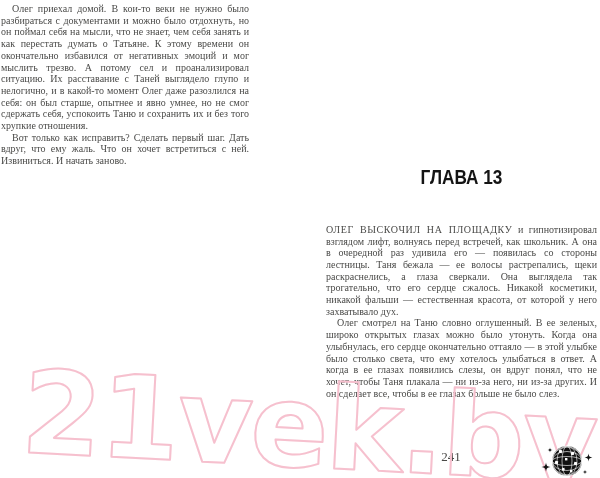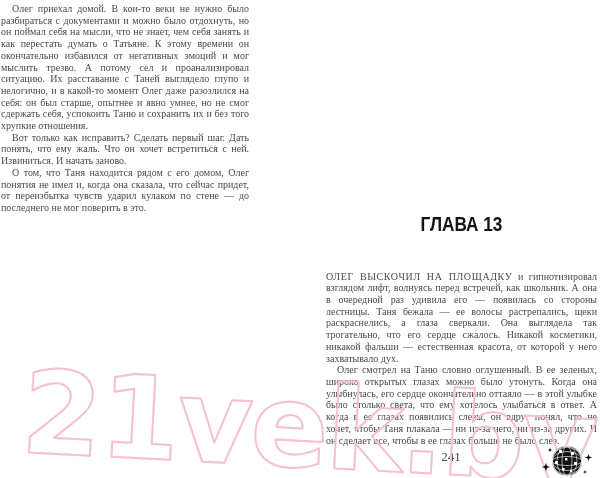--- a/index.html
+++ b/index.html
@@ -75,22 +75,21 @@
   }
   .z1 { position: relative; z-index: 1; }
 </style>
 </head>
 <body>
 
 <div class="spread">
 
   <div class="page-col page-left z1">
     <p>Олег приехал домой. В кои-то веки не нужно было разбираться с документами и можно было отдохнуть, но он поймал себя на мысли, что не знает, чем себя занять и как перестать думать о Татьяне. К этому времени он окончательно избавился от негативных эмоций и мог мыслить трезво. А потому сел и проанализировал ситуацию. Их расставание с Таней выглядело глупо и нелогично, и в какой-то момент Олег даже разозлился на себя: он был старше, опытнее и явно умнее, но не смог сдержать себя, успокоить Таню и сохранить их и без того хрупкие отношения.</p>
-    <p>Вот только как исправить? Сделать первый шаг. Дать понять, что ему жаль. Что он хочет встретиться с ней. Извиниться. И начать заново.</p>
-    <p>О том, что Таня находится рядом с его домом, Олег понятия не имел и, когда она сказала, что сейчас придет, от переизбытка чувств ударил кулаком по стене — до последнего не мог поверить в это.</p>
+    <p>Вот только как исправить? Сделать первый шаг. Дать вдруг, что ему жаль. Что он хочет встретиться с ней. Извиниться. И начать заново.</p>
   </div>
 
   <div class="page-col page-right z1">
     <h1 class="chapter">ГЛАВА 13</h1>
     <p class="first"><span class="lead-in">ОЛЕГ ВЫСКОЧИЛ НА ПЛОЩАДКУ</span><span> и гипнотизировал взглядом лифт, волнуясь перед встречей, как школьник. А она в очередной раз удивила его — появилась со стороны лестницы. Таня бежала — ее волосы растрепались, щеки раскраснелись, а глаза сверкали. Она выглядела так трогательно, что его сердце сжалось. Никакой косметики, никакой фальши — естественная красота, от которой у него захватывало дух.</span></p>
     <p>Олег смотрел на Таню словно оглушенный. В ее зеленых, широко открытых глазах можно было утонуть. Когда она улыбнулась, его сердце окончательно оттаяло — в этой улыбке было столько света, что ему хотелось улыбаться в ответ. А когда в ее глазах появились слезы, он вдруг понял, что не хочет, чтобы Таня плакала — ни из-за него, ни из-за других. И он сделает все, чтобы в ее глазах больше не было слез.</p>
 
   </div>
 
   <div class="page-number">241</div>

